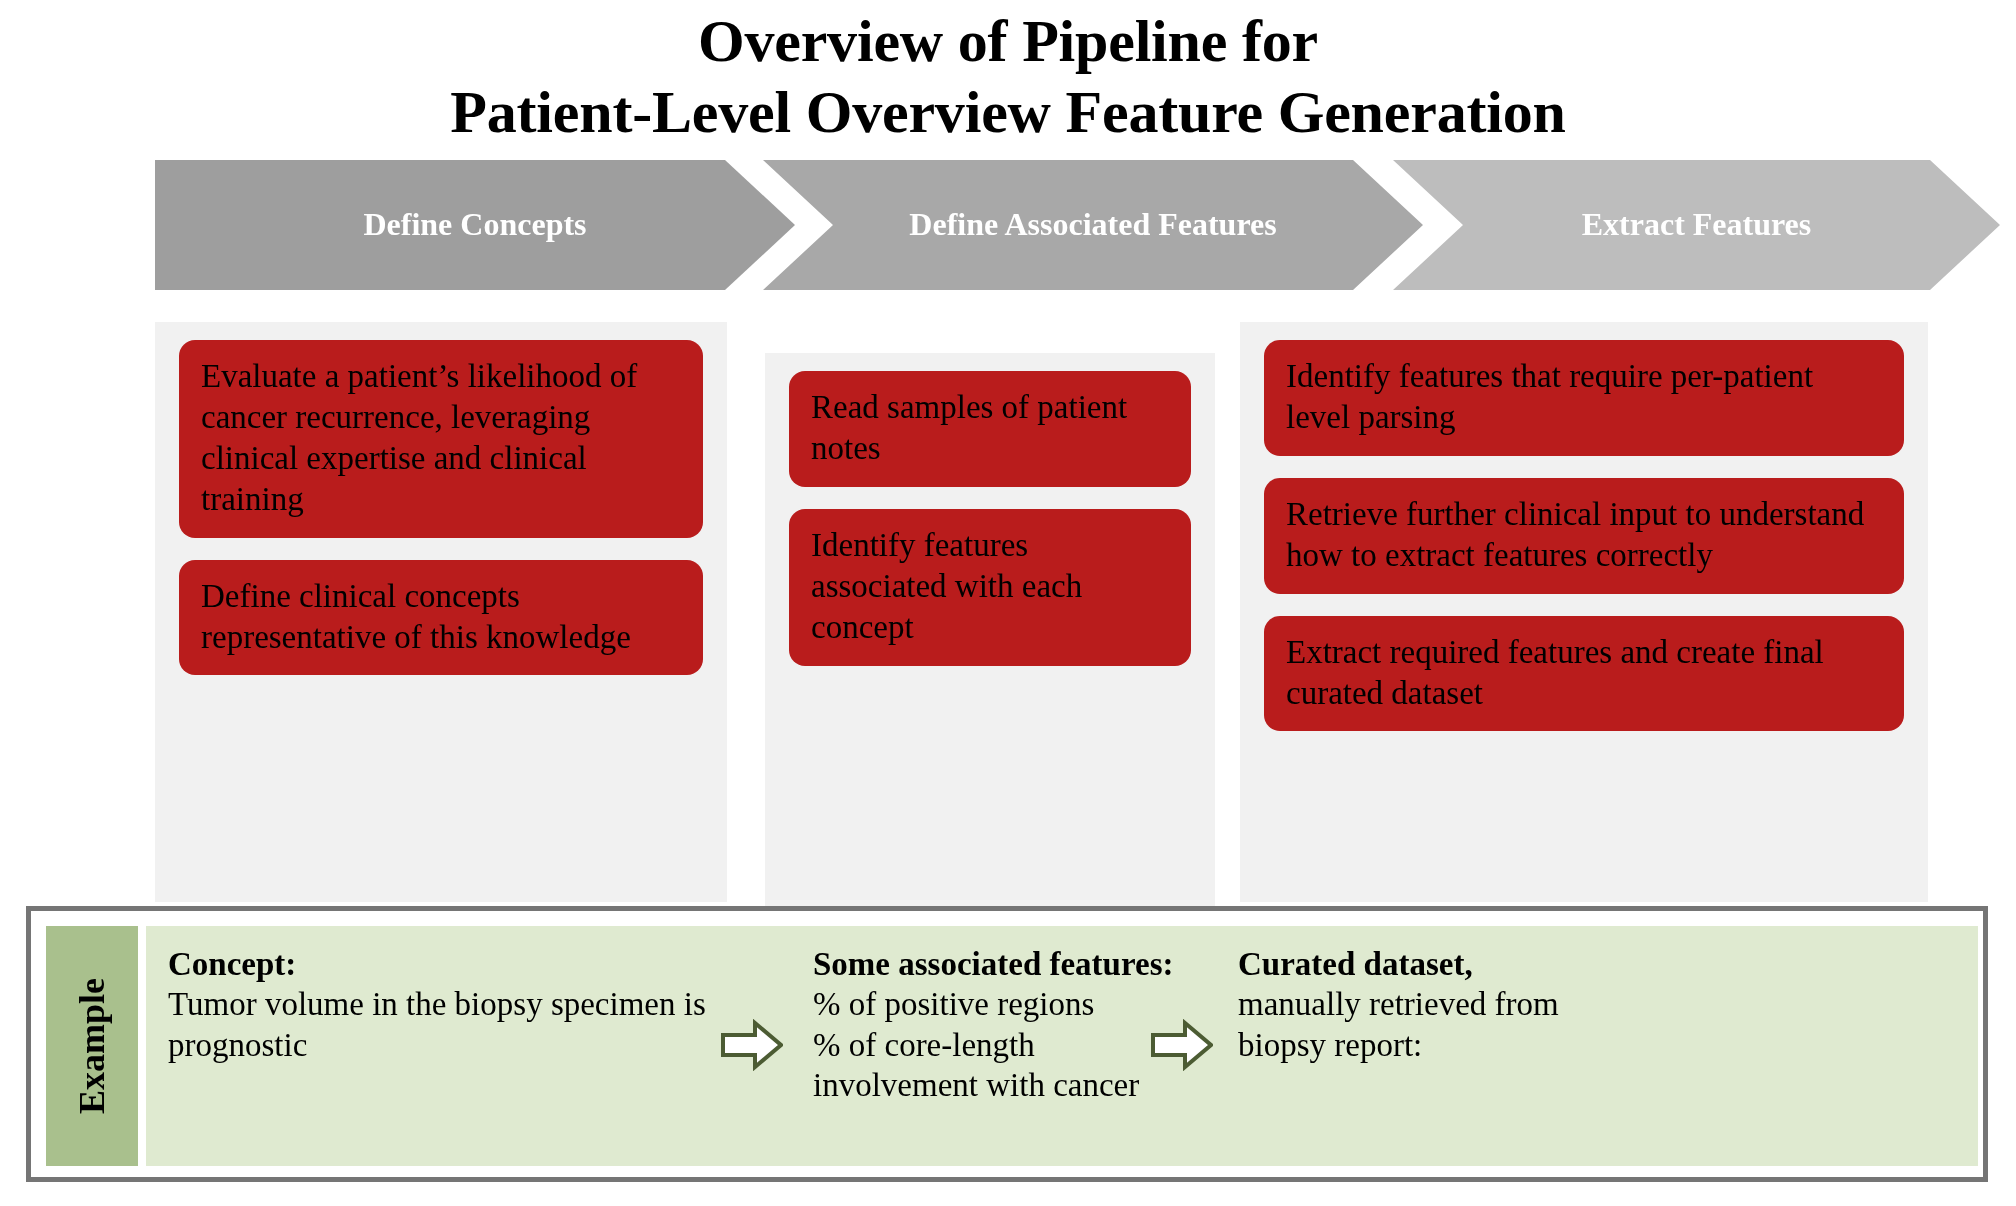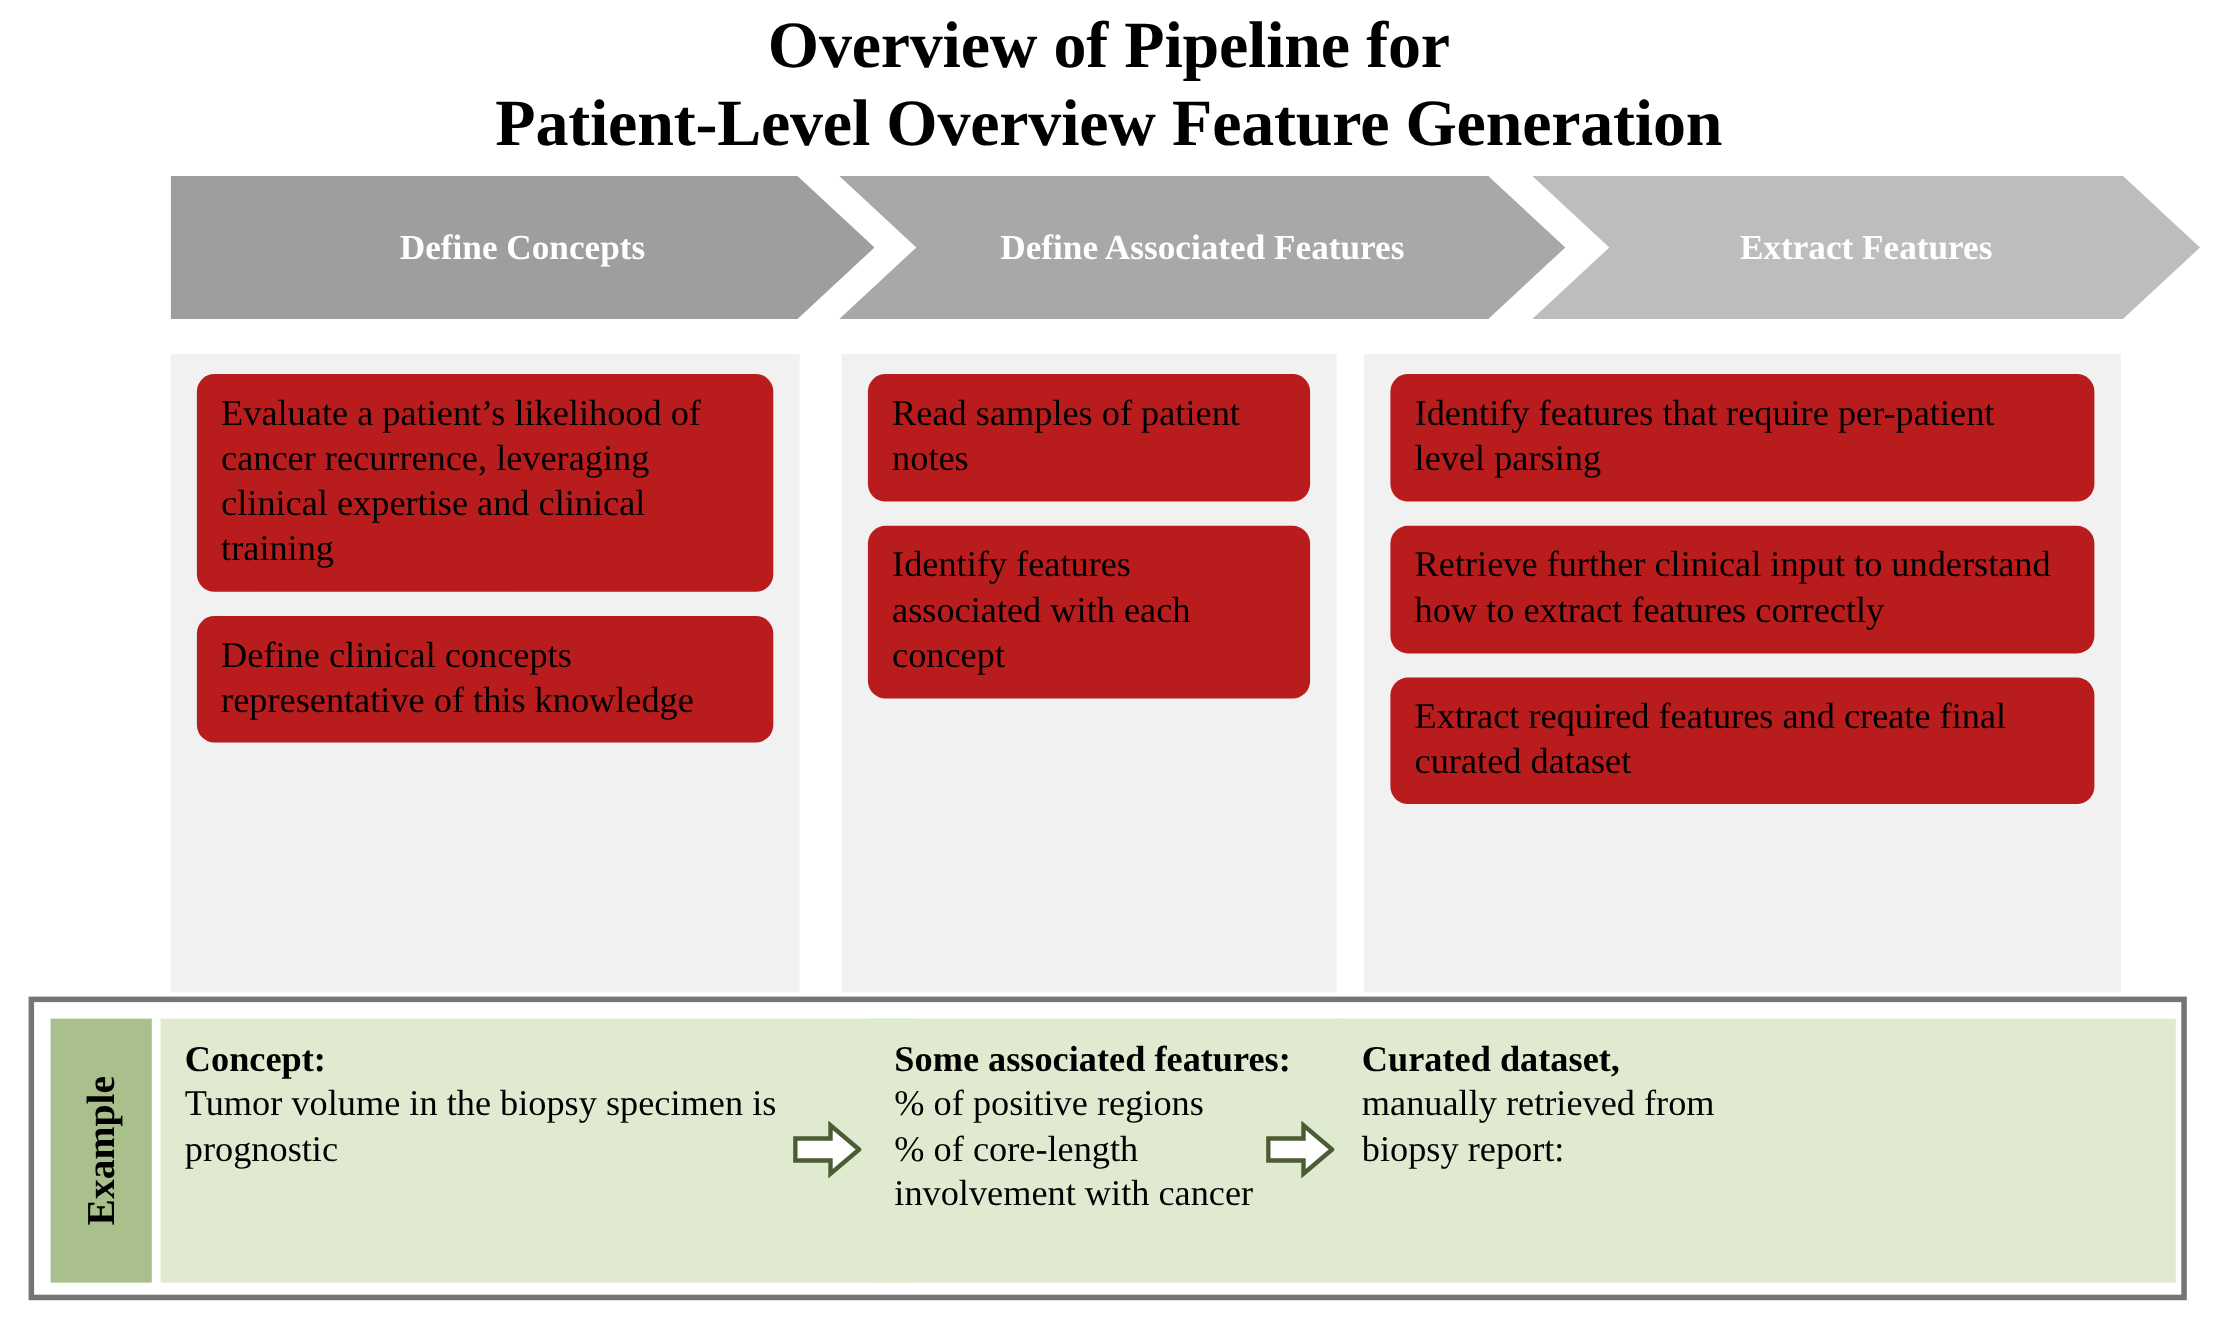--- a/index.html
+++ b/index.html
@@ -87,21 +87,21 @@
     height: 580px;
   }
   .col {
     position: absolute;
     top: 0;
     background: #f1f1f1;
     box-sizing: border-box;
     padding: 18px 24px 0 24px;
   }
   .col1 { left: 0;     width: 572px;  height: 580px; }
-  .col2 { left: 610px; width: 450px;  height: 580px; }
+  .col2 { left: 610px; width: 450px;  height: 580px; margin-top: 31px; }
   .col3 { left: 1085px;width: 688px;  height: 580px; }
 
   .card {
     background: #b91c1c;
     border-radius: 16px;
     box-sizing: border-box;
     padding: 16px 22px 18px 22px;
     margin-bottom: 22px;
     font-size: 33px;
     line-height: 1.24;

